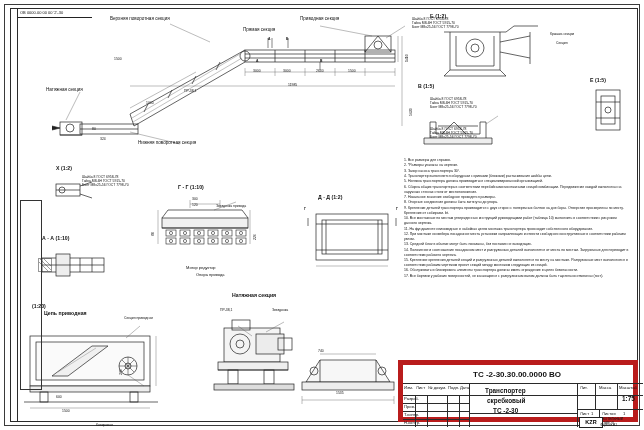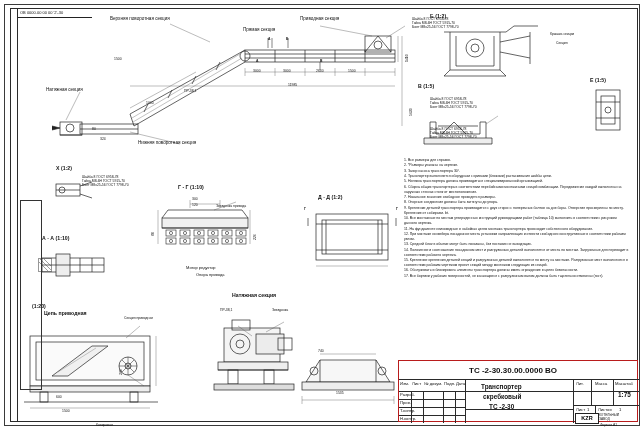--- a/index.html
+++ b/index.html
@@ -60,21 +60,21 @@
     background-size:4px 4px;
   }
   svg{position:absolute;left:0;top:0;overflow:visible;}
   .vert{
     transform-origin:0 0;
     transform:rotate(-90deg);
   }
   
   #titleblock{
     position:absolute;left:398px;top:360px;width:240px;height:62px;
-    border:1px solid #b91c1c;
+    border:5px solid #b91c1c;
     box-sizing:border-box;
     background:#fff;
   }
   #titleblock .tb-row{position:absolute;background:#2a2a2a;height:1px;}
   #titleblock .tb-col{position:absolute;background:#2a2a2a;width:1px;}
   .tbtxt{position:absolute;font-size:4.2px;color:#111;white-space:pre;}
   .tbtxt.big{font-size:8px;font-weight:bold;}
   .tbtxt.med{font-size:6.4px;font-weight:bold;}
   .notes{
     position:absolute;left:404px;top:158px;width:226px;

